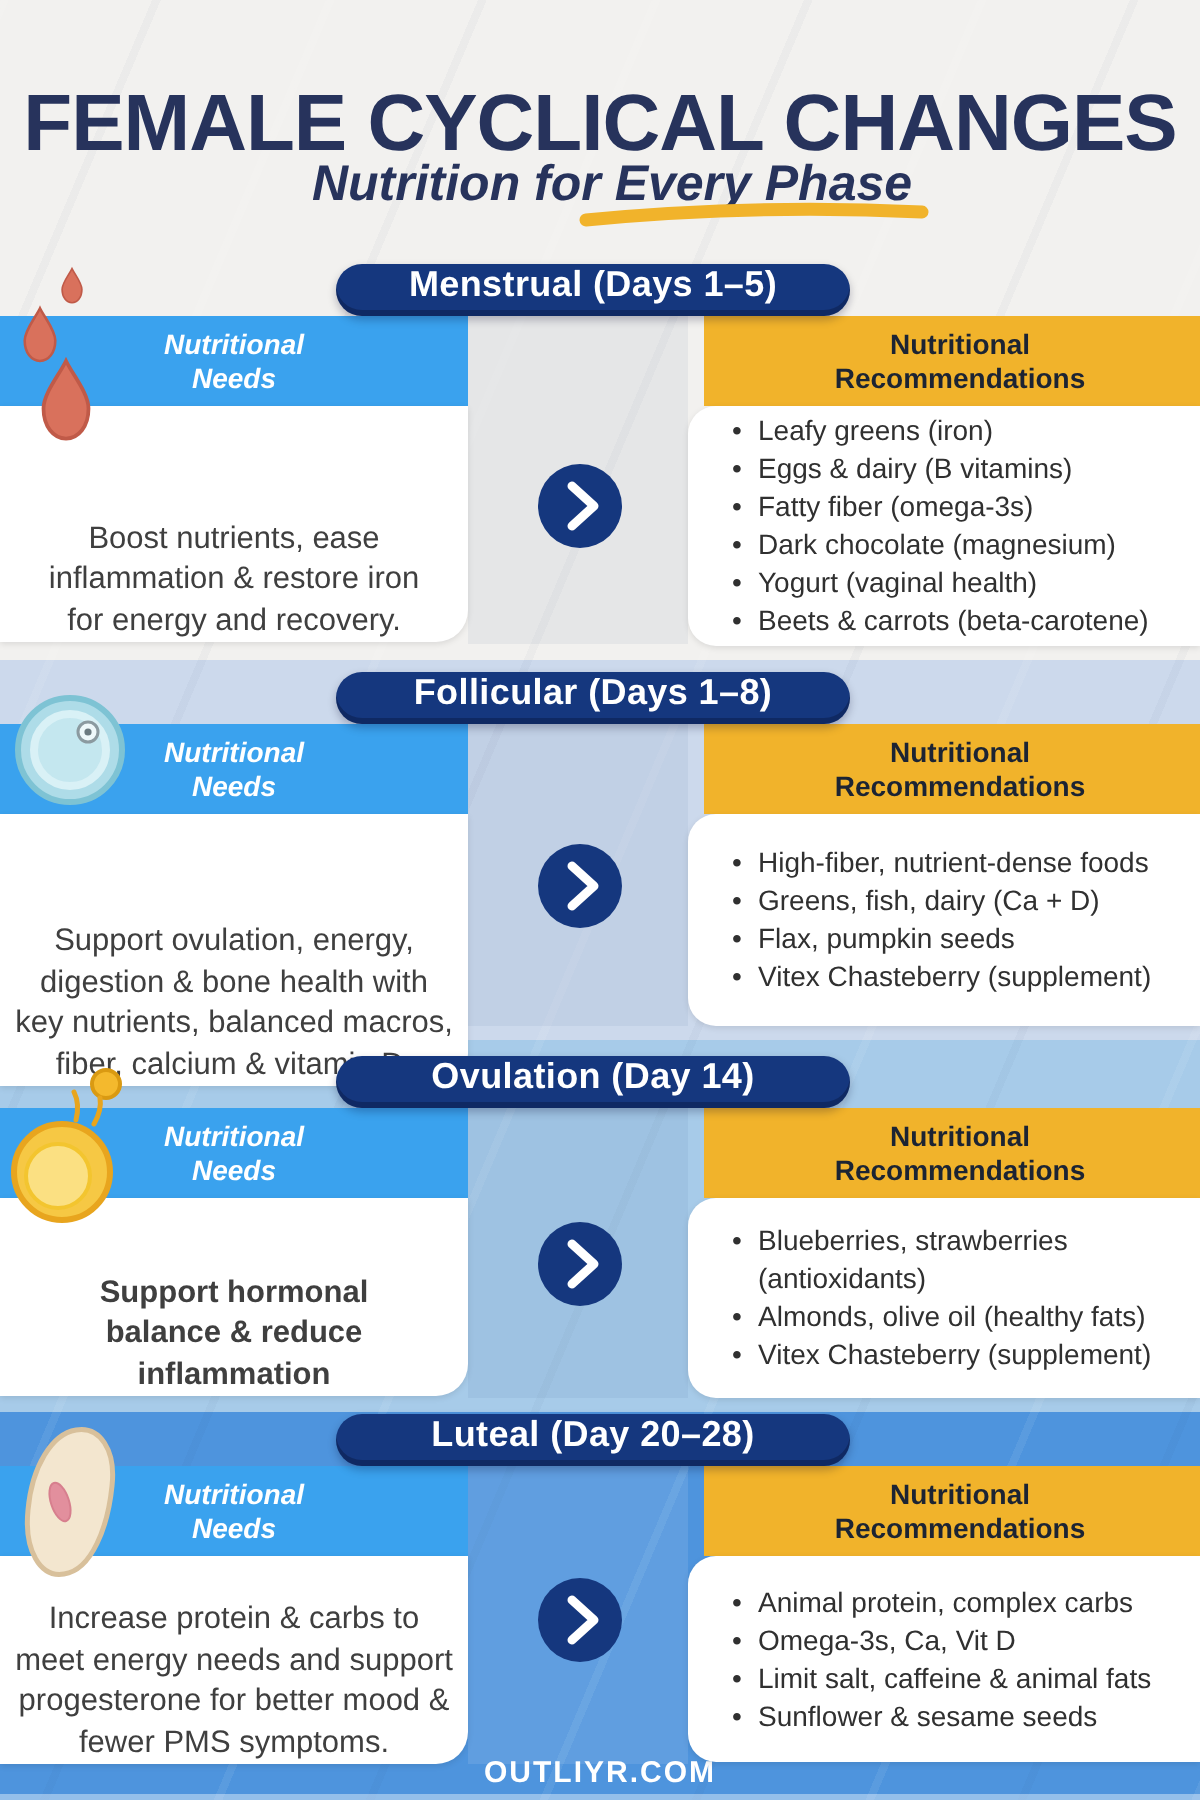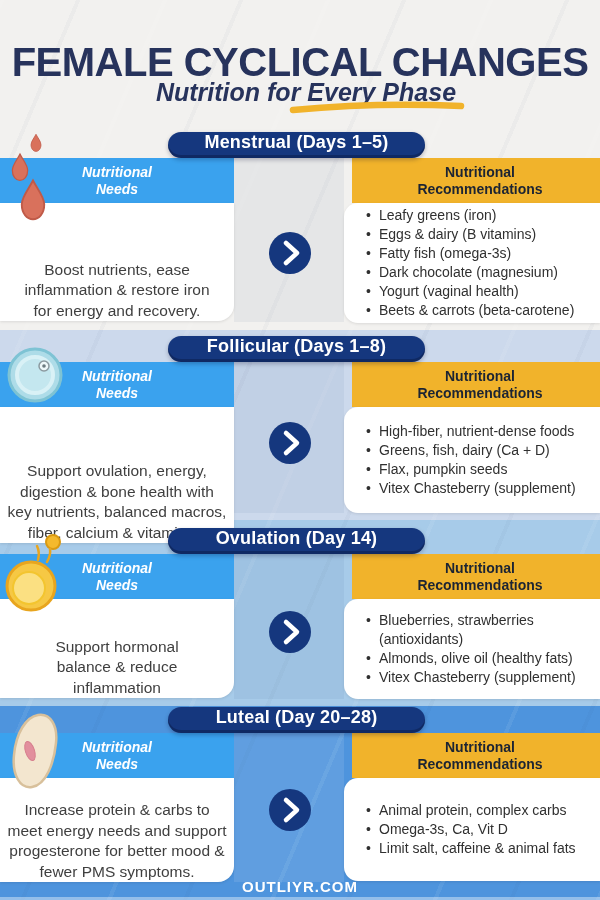--- a/index.html
+++ b/index.html
@@ -48,21 +48,21 @@
   .band.yellow .band-label{color:#1c2433;max-width:170px;}
   .card{position:absolute;top:79px;background:#fff;box-shadow:0 1px 3px rgba(0,0,0,.10);z-index:2;}
   .card.left{left:0;width:234px;border-radius:0 0 16px 0;display:flex;align-items:flex-end;justify-content:center;}
   .card.right{left:344px;width:256px;border-radius:14px 0 0 14px;}
   .s1 .card.left{height:118px;} .s1 .card.right{height:120px;}
   .s2 .card.left{height:136px;} .s2 .card.right{height:106px;}
   .s3 .card.left{height:99px;}  .s3 .card.right{height:100px;}
   .s4 .card.left{height:104px;} .s4 .card.right{height:103px;}
   .needs-text{margin:0;text-align:center;font-size:15.5px;line-height:1.32;color:var(--text-dark);}
   .s1 .needs-text{max-width:205px;} .s2 .needs-text{max-width:222px;}
-  .s3 .needs-text{max-width:150px;} .s4 .needs-text{max-width:220px;}
+  .s3 .needs-text{max-width:150px;font-weight:bold;} .s4 .needs-text{max-width:220px;}
   .rec-list{
     list-style:none;margin:0;padding:4px 6px 4px 22px;height:calc(100% - 8px);
     display:flex;flex-direction:column;justify-content:center;
   }
   .rec-list li{
     position:relative;padding-left:13px;font-size:14px;line-height:19px;color:#303030;
   }
   .rec-list li::before{content:"\2022";position:absolute;left:0;color:#303030;}
   .chev{position:absolute;left:269px;width:42px;height:42px;z-index:3;}
   .s1 .chev{top:108px;} .s2 .chev{top:94px;} .s3 .chev{top:91px;} .s4 .chev{top:90px;}
@@ -101,21 +101,21 @@
     <div class="pill">
       <span>Menstrual (Days 1–5)</span>
     </div>
     <div class="card left">
       <p class="needs-text">Boost nutrients, ease inflammation &amp; restore iron for energy and recovery.</p>
     </div>
     <div class="card right">
       <ul class="rec-list">
           <li>Leafy greens (iron)</li>
           <li>Eggs &amp; dairy (B vitamins)</li>
-          <li>Fatty fish (omega-3s)</li>
+          <li>Fatty fiber (omega-3s)</li>
           <li>Dark chocolate (magnesium)</li>
           <li>Yogurt (vaginal health)</li>
           <li>Beets &amp; carrots (beta-carotene)</li>
         </ul>
     </div>
     <div class="chev">
       <svg viewBox="0 0 42 42" width="42" height="42">
         <circle cx="21" cy="21" r="21" fill="var(--navy)"></circle>
         <path d="M17,11 L28,21 L17,31" fill="none" stroke="#fff" stroke-width="4.5" stroke-linecap="round" stroke-linejoin="round"></path>
       </svg>
@@ -212,20 +212,21 @@
       <span>Luteal (Day 20–28)</span>
     </div>
     <div class="card left">
       <p class="needs-text">Increase protein &amp; carbs to meet energy needs and support progesterone for better mood &amp; fewer PMS symptoms.</p>
     </div>
     <div class="card right">
       <ul class="rec-list">
           <li>Animal protein, complex carbs</li>
           <li>Omega-3s, Ca, Vit D</li>
           <li>Limit salt, caffeine &amp; animal fats</li>
+          <li>Sunflower &amp; sesame seeds</li>
         </ul>
     </div>
     <div class="chev">
       <svg viewBox="0 0 42 42" width="42" height="42">
         <circle cx="21" cy="21" r="21" fill="var(--navy)"></circle>
         <path d="M17,11 L28,21 L17,31" fill="none" stroke="#fff" stroke-width="4.5" stroke-linecap="round" stroke-linejoin="round"></path>
       </svg>
     </div>
     <svg class="phase-icon" width="54" height="82" viewBox="0 0 54 82">
       <path d="M30,5 C42,3 50,15 48,33 C46,53 38,75 24,77 C12,79 4,65 6,45 C8,23 18,7 30,5 Z" fill="#f3e6cf" stroke="#d8c09b" stroke-width="2.5"></path>

